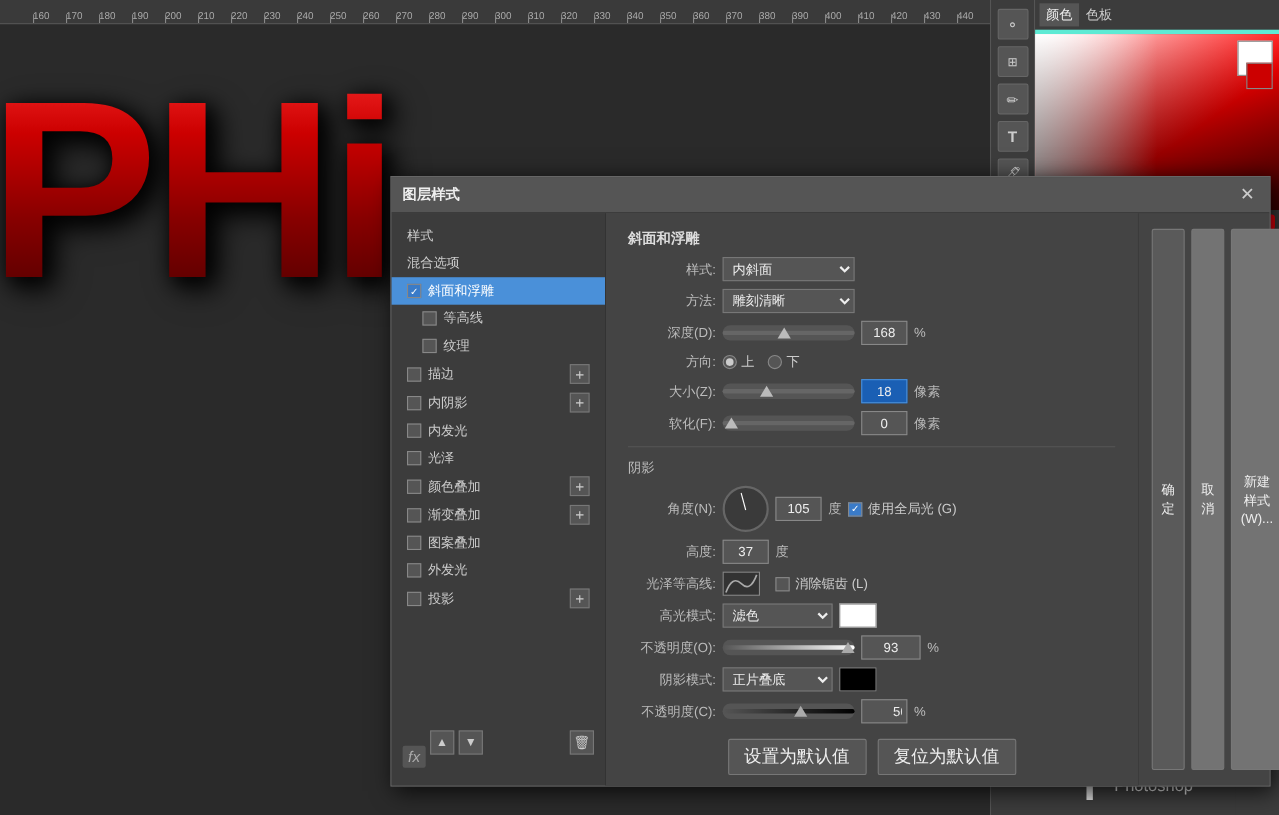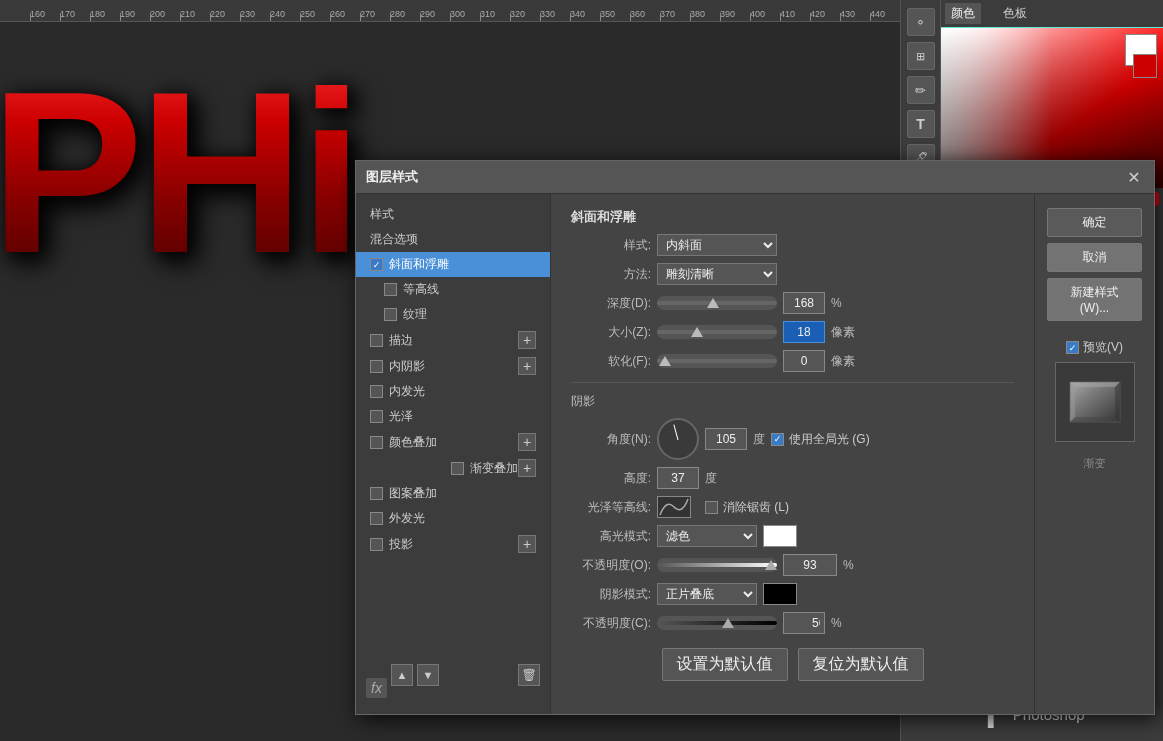--- a/index.html
+++ b/index.html
@@ -506,21 +506,21 @@
       cursor: pointer;
       position: relative;
     }
 
     
     .dialog-right {
       width: 120px;
       background: #444;
       padding: 14px 12px;
       display: flex;
-      flex-direction: column;
+      flex-direction: row;
       gap: 6px;
       border-left: 1px solid #333;
     }
 
     .dialog-btn {
       background: #737373;
       border: 1px solid #777;
       color: #eee;
       font-size: 12px;
       padding: 5px 8px;
@@ -617,21 +617,21 @@
         background-clip: text;
         -webkit-text-fill-color: transparent;
         filter: drop-shadow(6px 6px 12px rgba(0,0,0,0.9));
       ">PHi</span>
     </div>
   </div>
 </div>
 
 <div class="ps-right-panel" style="position:absolute; top:0; right:0; width:223px; height:741px; background:#3c3c3c; border-left:1px solid #555;">
 
-  <div style="display:flex; padding:3px 4px; border-bottom:1px solid #5eead4; gap:16px;">
+  <div style="display:flex; padding:3px 4px; border-bottom:4px solid #5eead4; gap:0;">
     <span class="color-tab" style="color:#eee; font-size:12px; padding:2px 6px; background:#555; cursor:pointer;">颜色</span>
     <span class="color-tab" style="color:#ccc; font-size:12px; padding:2px 6px; cursor:pointer;">色板</span>
   </div>
 
   <div style="width:100%; height:160px; position:relative; overflow:hidden;">
     <div style="position:absolute; inset:0; background: linear-gradient(to bottom right, #ffffff 0%, #ff0000 60%, #880000 100%);"></div>
     <div style="position:absolute; inset:0; background: linear-gradient(to right, rgba(255,255,255,0.9) 0%, rgba(255,255,255,0) 50%);"></div>
     <div style="position:absolute; inset:0; background: linear-gradient(to bottom, rgba(0,0,0,0) 0%, rgba(0,0,0,0.6) 100%);"></div>
 
     <div style="position:absolute; top:6px; right:6px; width:32px; height:32px; background:#fff; border:1px solid #888;"></div>
@@ -710,21 +710,21 @@
 
       <div class="style-list-row">
         <div class="style-list-item" style="padding:0; flex:1;">
           <div class="checkbox"></div>
           <span>颜色叠加</span>
         </div>
         <div class="plus-btn">+</div>
       </div>
 
       <div class="style-list-row">
-        <div class="style-list-item" style="padding:0; flex:1;justify-content:flex-end;">
+        <div class="style-list-item" style="padding:0; flex:1;">
           <div class="checkbox"></div>
           <span>渐变叠加</span>
         </div>
         <div class="plus-btn">+</div>
       </div>
 
       <div class="style-list-item">
         <div class="checkbox"></div>
         <span>图案叠加</span>
       </div>
@@ -776,20 +776,33 @@
       <div class="form-row">
         <span class="form-label">深度(D):</span>
         <div class="slider-container">
           <div class="slider-track"></div>
           <div class="slider-thumb-triangle" style="left: 42%;"></div>
         </div>
         <input class="form-input" style="width: 42px;" value="168">
         <span class="form-unit">%</span>
       </div>
 
+      <div class="form-row">
+        <span class="form-label">方向:</span>
+        <div class="radio-group">
+          <div class="radio-item">
+            <div class="radio-circle selected"></div>
+            <span class="radio-label">上</span>
+          </div>
+          <div class="radio-item">
+            <div class="radio-circle"></div>
+            <span class="radio-label">下</span>
+          </div>
+        </div>
+      </div>
 
       <div class="form-row">
         <span class="form-label">大小(Z):</span>
         <div class="slider-container" style="position:relative;">
           <div class="slider-track"></div>
           <div class="slider-thumb-triangle" style="left: 28%;"></div>
         </div>
         <input class="form-input highlighted" style="width: 42px;" value="18">
         <span class="form-unit">像素</span>
       </div>

